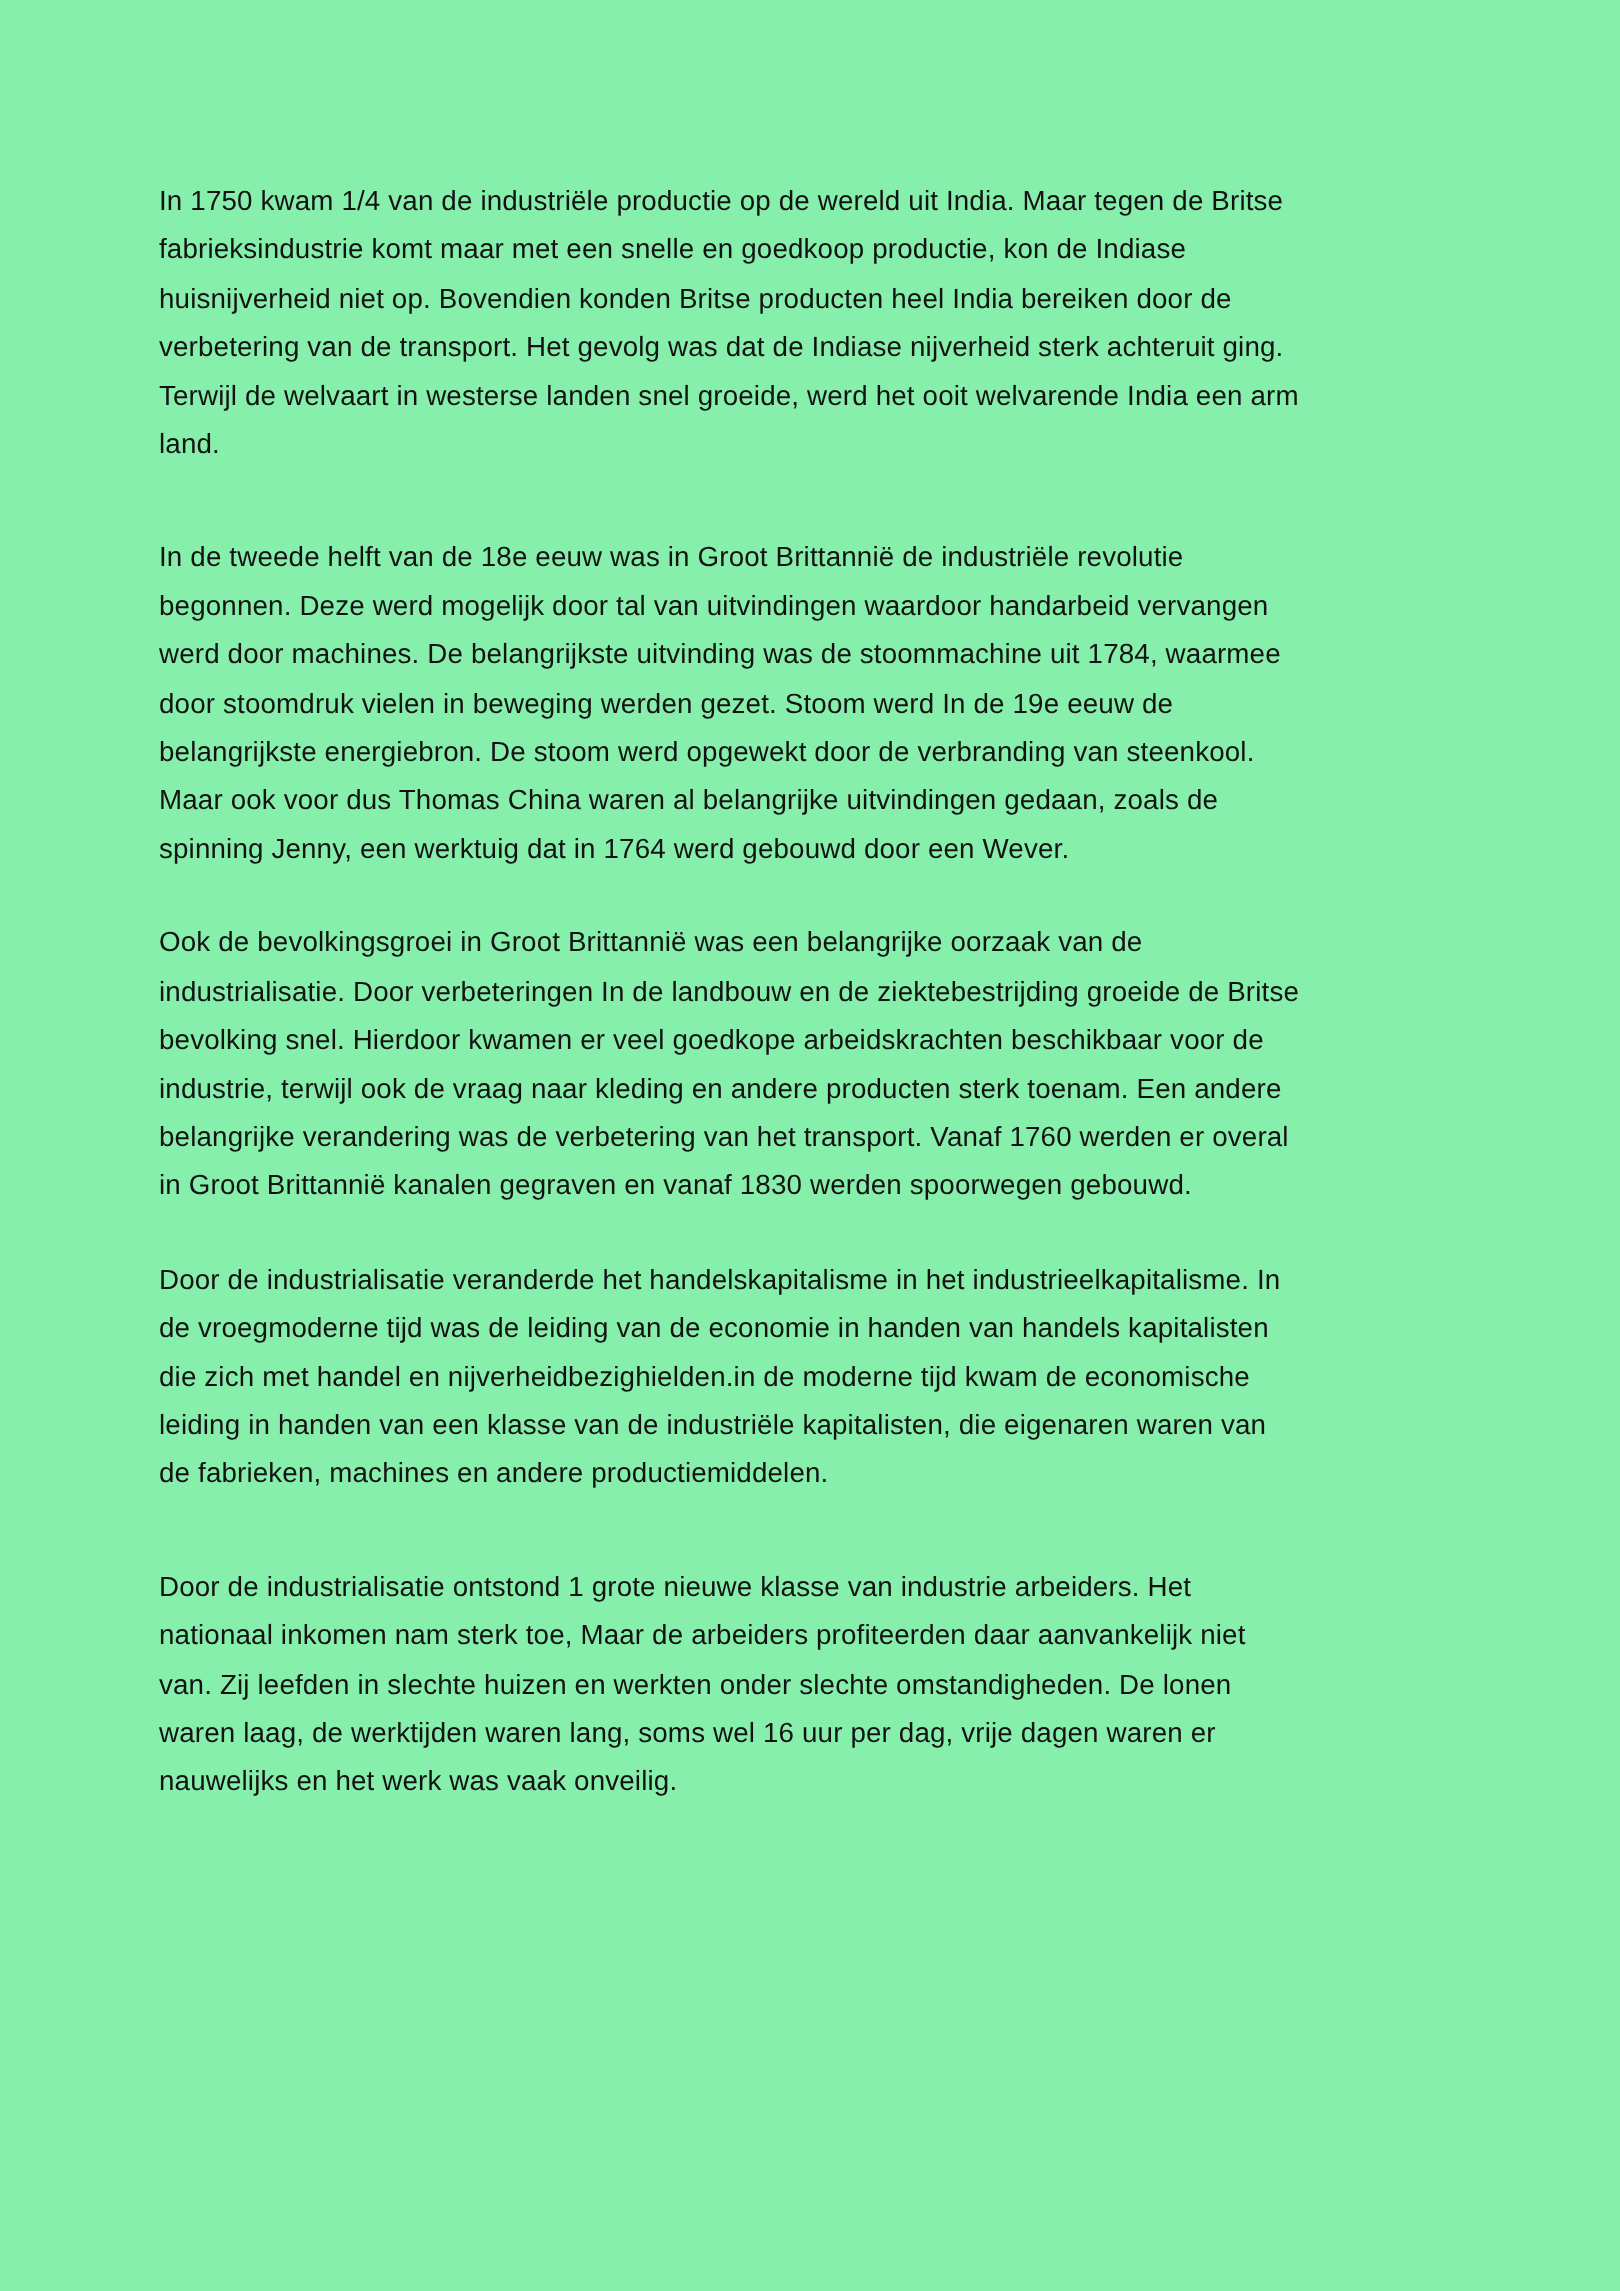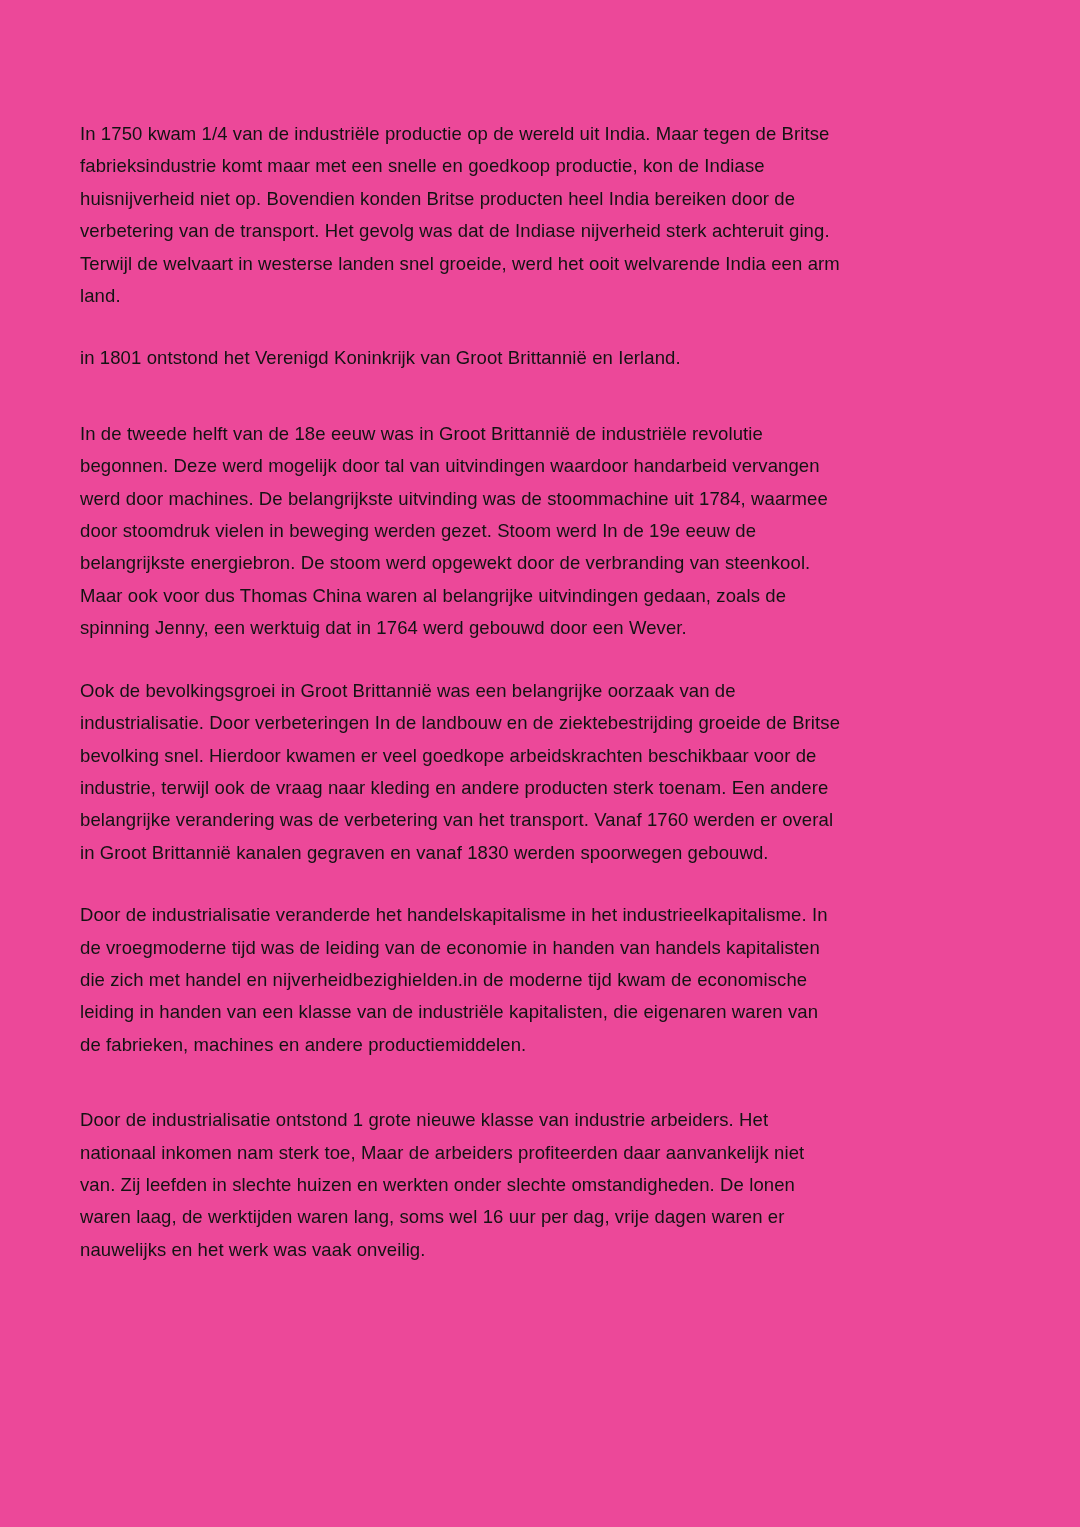--- a/index.html
+++ b/index.html
@@ -10,22 +10,22 @@
     width: 1080px;
     min-height: 1527px;
     background: #ffffff;
     font-family: "Liberation Sans", sans-serif;
     color: #131313;
   }
   .page {
     width: 1080px;
     min-height: 1527px;
     box-sizing: border-box;
-    padding: 118px 128px 60px 80px;
-    background: #ec4899;
+    padding: 118px 128px 60px 106px;
+    background: #86efac;
   }
   .doc-body {
     width: 762px;
   }
   p.para {
     margin: 0 0 30px 0;
     font-size: 18.5px;
     line-height: 32.4px;
     letter-spacing: 0.1px;
     color: #131313;
@@ -52,21 +52,20 @@
 <body>
 
 <div class="page">
   <div class="doc-body">
 
     <p class="para">In 1750 kwam 1/4 van de industriële productie op de wereld uit India. Maar tegen de Britse fabrieksindustrie komt maar met een snelle en goedkoop productie, kon de Indiase huisnijverheid niet op. Bovendien konden Britse producten heel India bereiken door de verbetering van de transport. Het gevolg was dat de Indiase nijverheid sterk achteruit ging. Terwijl de welvaart in westerse landen snel groeide, werd het ooit welvarende India een arm land.</p>
 
 
 
     <div style="margin-bottom:30px;">
-      <p class="para" style="margin-bottom:0;">in 1801 ontstond het Verenigd Koninkrijk van Groot Brittannië en Ierland.</p>
       <p class="para" style="margin-bottom:0;">In de tweede helft van de 18e eeuw was in Groot Brittannië de industriële revolutie begonnen. Deze werd mogelijk door tal van uitvindingen waardoor handarbeid vervangen werd door machines. De belangrijkste uitvinding was de stoommachine uit 1784, waarmee door stoomdruk vielen in beweging werden gezet. Stoom werd In de 19e eeuw de belangrijkste energiebron. De stoom werd opgewekt door de verbranding van steenkool. Maar ook voor dus Thomas China waren al belangrijke uitvindingen gedaan, zoals de spinning Jenny, een werktuig dat in 1764 werd gebouwd door een Wever.</p>
     </div>
 
     <p class="para">Ook de bevolkingsgroei in Groot Brittannië was een belangrijke oorzaak van de industrialisatie. Door verbeteringen In de landbouw en de ziektebestrijding groeide de Britse bevolking snel. Hierdoor kwamen er veel goedkope arbeidskrachten beschikbaar voor de industrie, terwijl ook de vraag naar kleding en andere producten sterk toenam. Een andere belangrijke verandering was de verbetering van het transport. Vanaf 1760 werden er overal in Groot Brittannië kanalen gegraven en vanaf 1830 werden spoorwegen gebouwd.</p>
 
     <p class="para">Door de industrialisatie veranderde het handelskapitalisme in het industrieelkapitalisme. In de vroegmoderne tijd was de leiding van de economie in handen van handels kapitalisten die zich met handel en nijverheidbezighielden.in de moderne tijd kwam de economische leiding in handen van een klasse van de industriële kapitalisten, die eigenaren waren van de fabrieken, machines en andere productiemiddelen.</p>
 
     <p class="para">Door de industrialisatie ontstond 1 grote nieuwe klasse van industrie arbeiders. Het nationaal inkomen nam sterk toe, Maar de arbeiders profiteerden daar aanvankelijk niet van. Zij leefden in slechte huizen en werkten onder slechte omstandigheden. De lonen waren laag, de werktijden waren lang, soms wel 16 uur per dag, vrije dagen waren er nauwelijks en het werk was vaak onveilig.</p>
 
 

